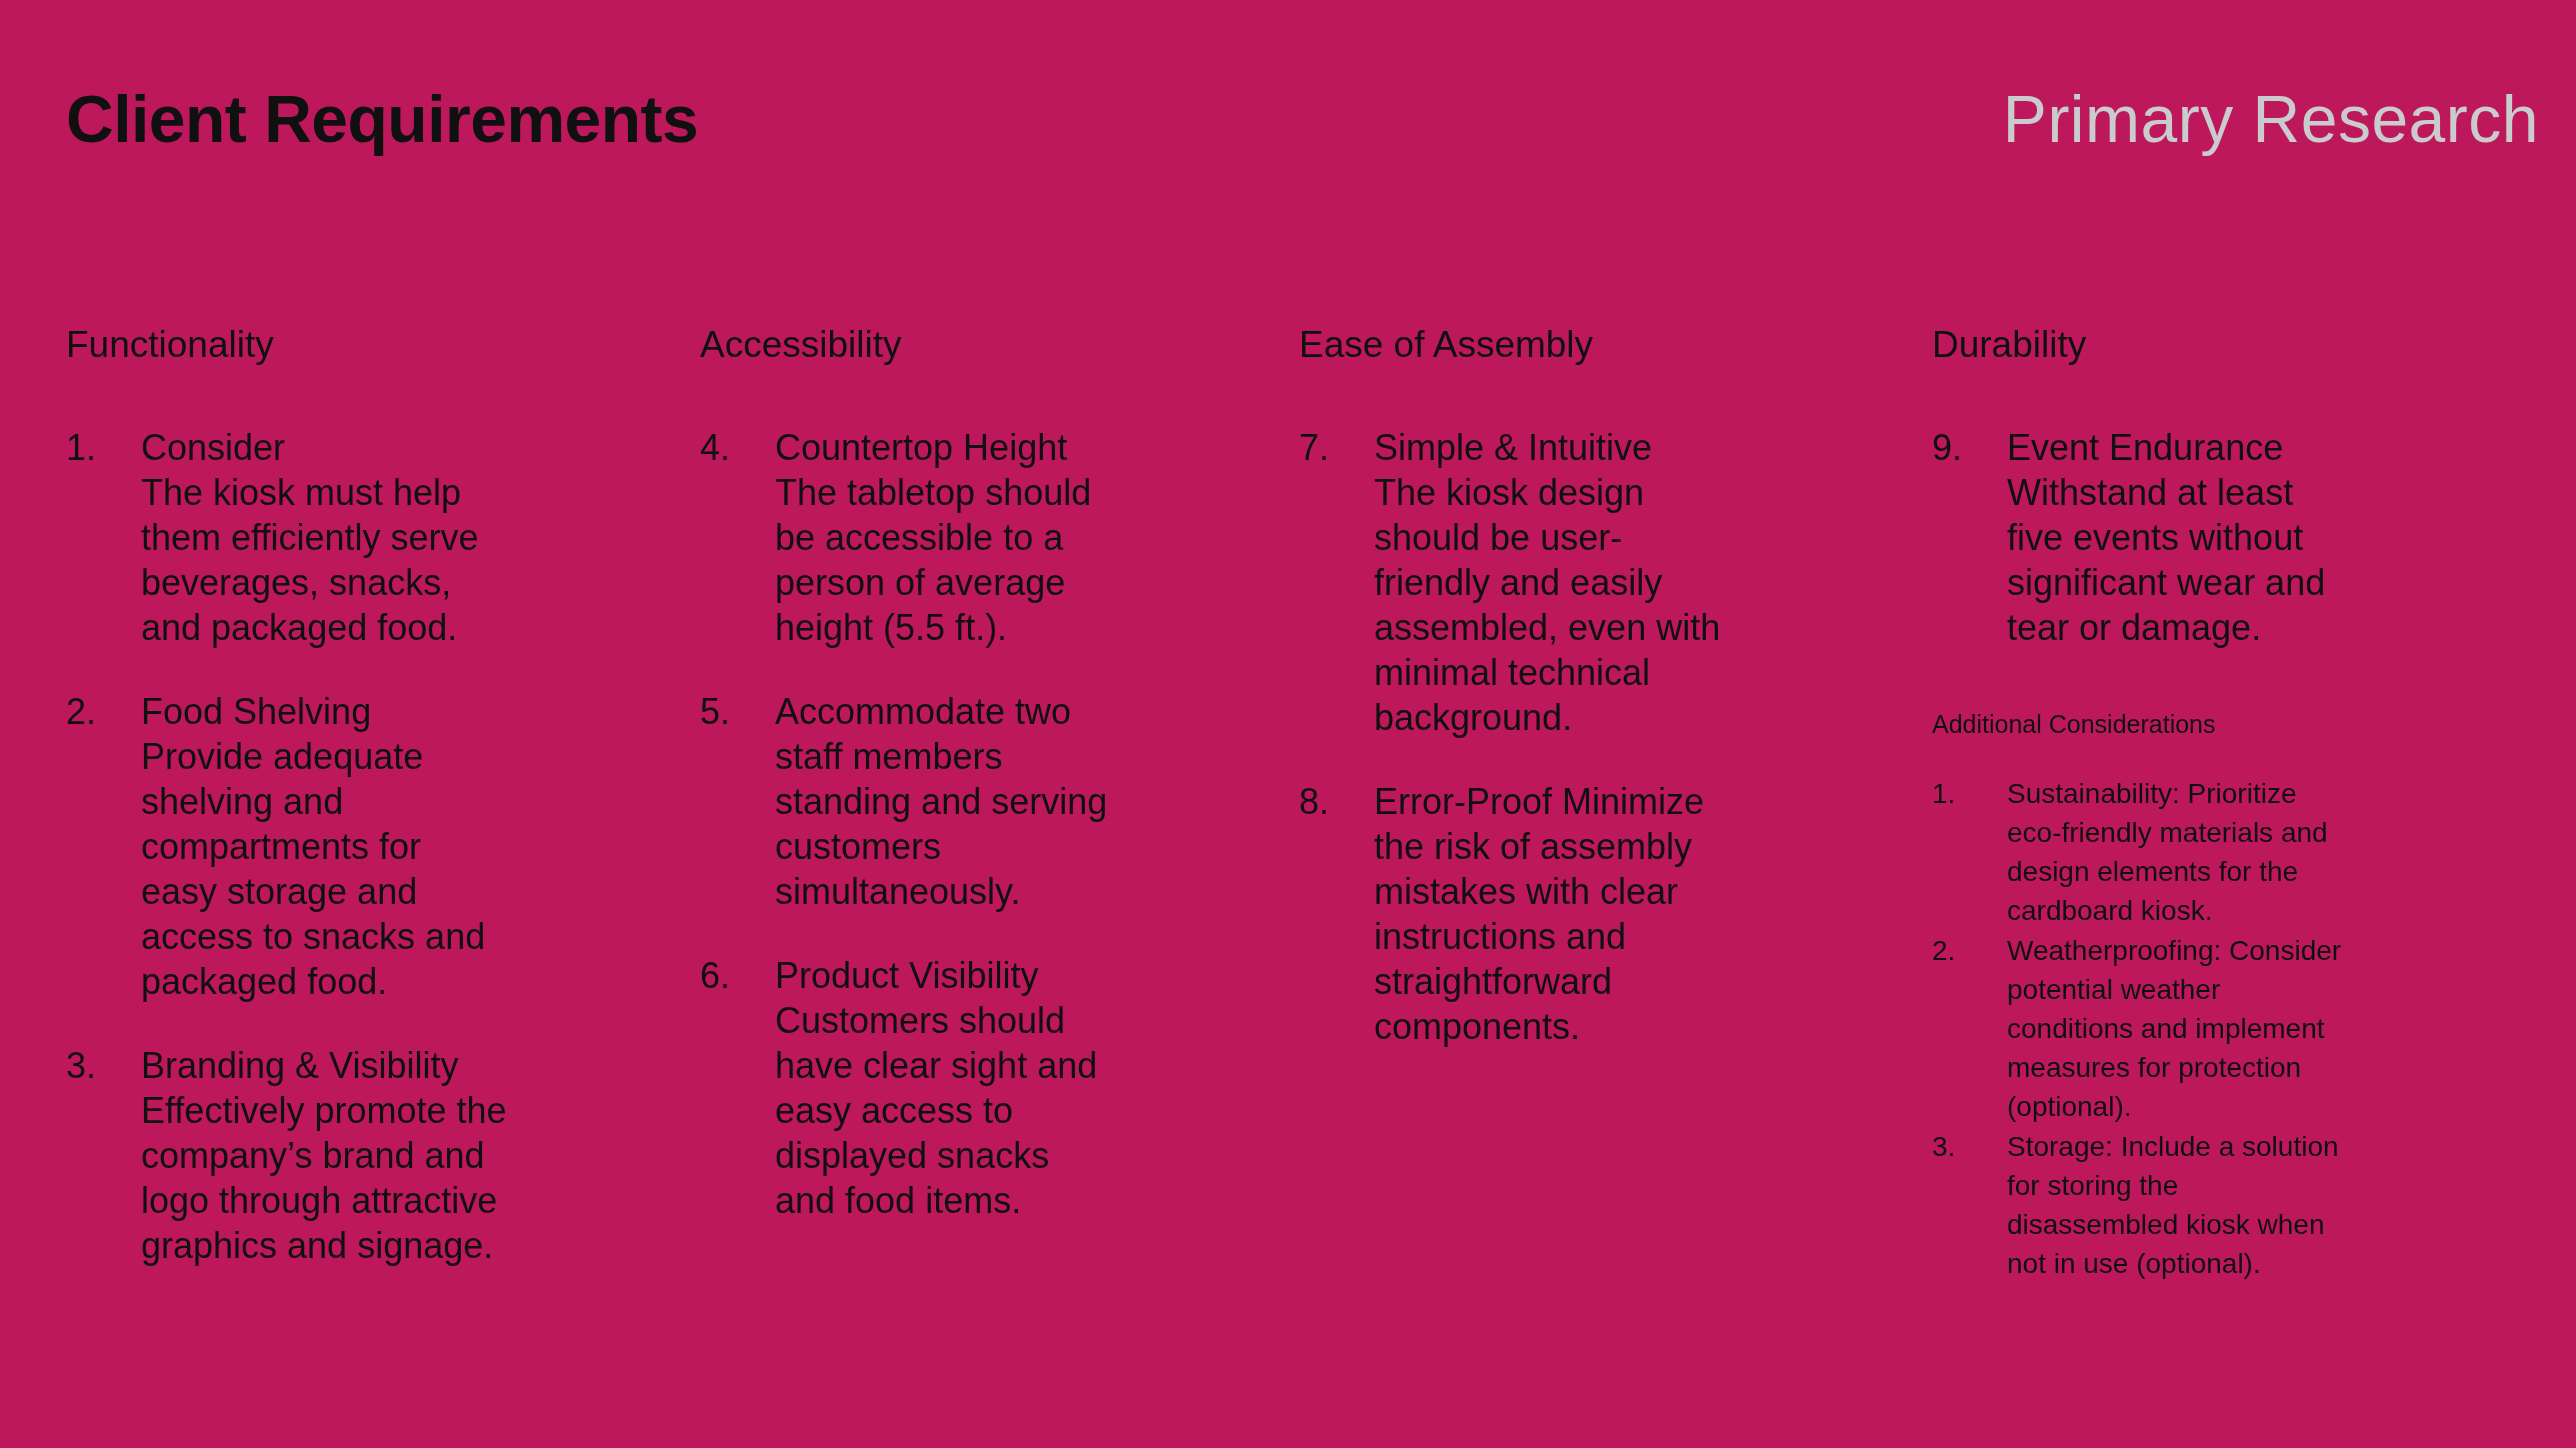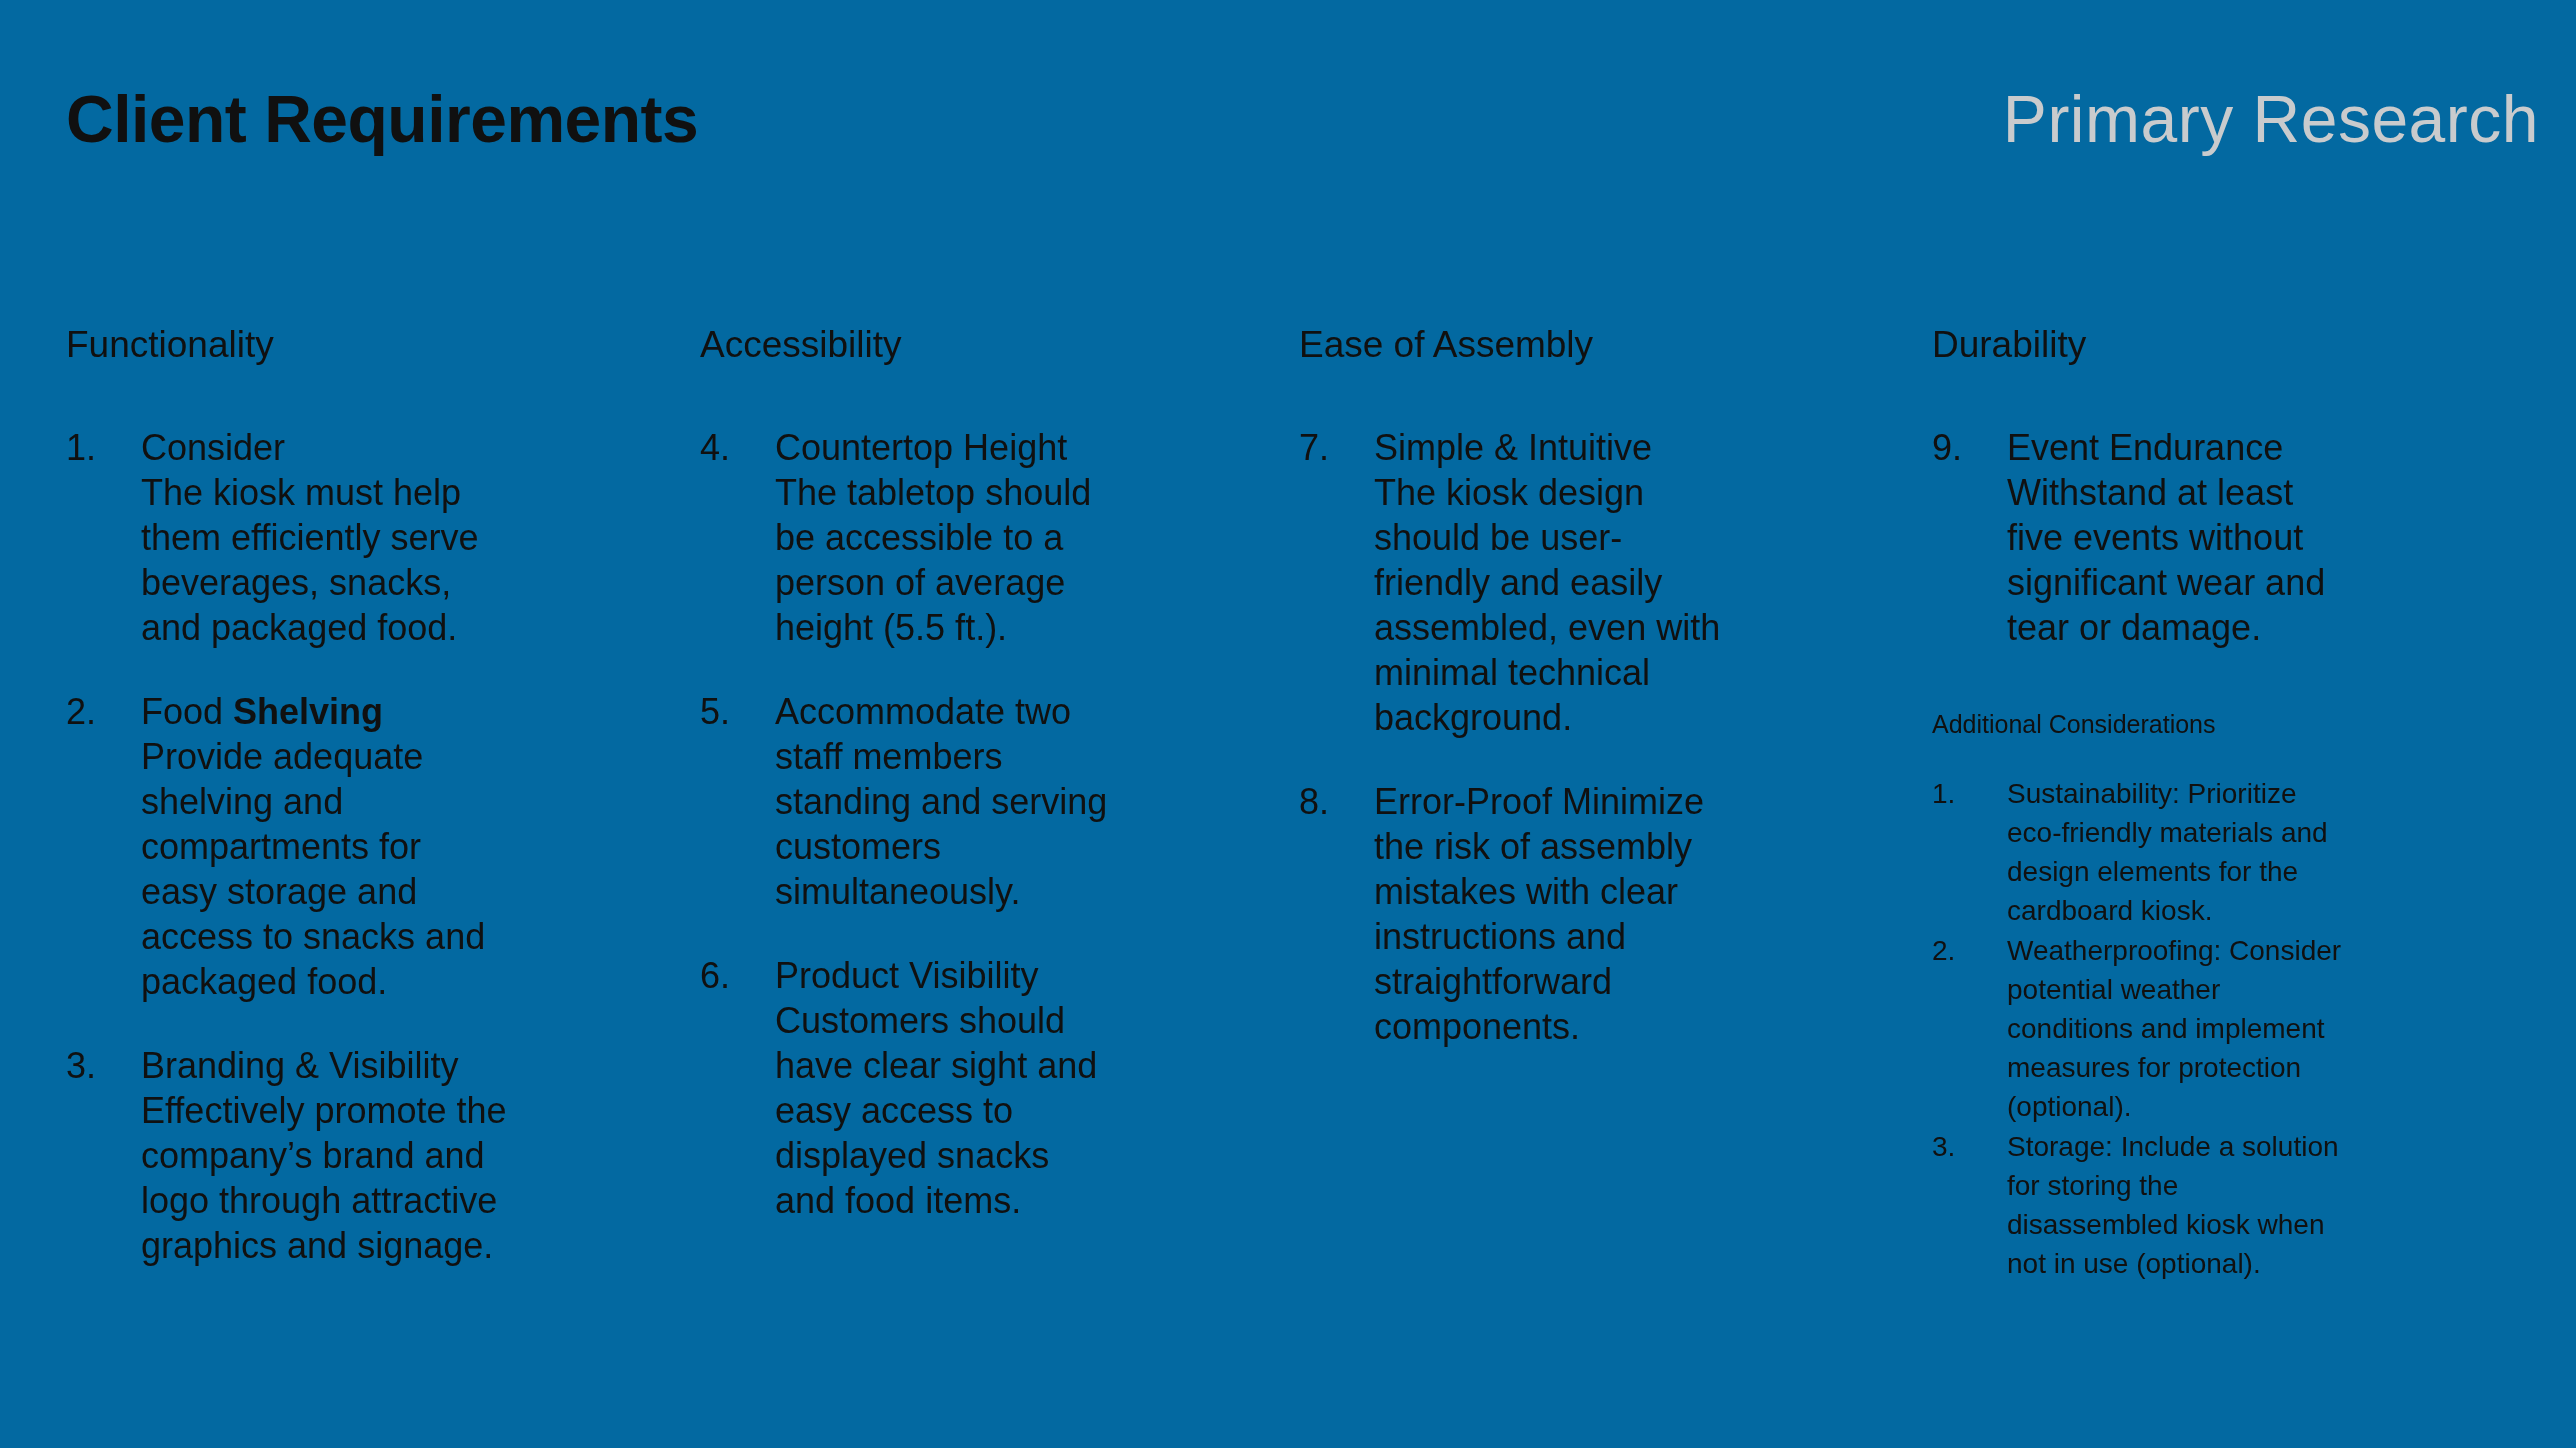--- a/index.html
+++ b/index.html
@@ -1,19 +1,19 @@
 <!DOCTYPE html>
 <html><head>
 <meta charset="utf-8">
 <style>
   html,body{margin:0;padding:0;background:#ffffff;}
   .page{
     position:relative;
     width:2576px;height:1449px;
-    background:#0369a1;
+    background:#be185d;
     color:#101010;
     font-family:"Liberation Sans", sans-serif;
     overflow:hidden;
   }
   .title{
     position:absolute;left:66px;top:81px;
     font-size:66px;font-weight:600;letter-spacing:-0.5px;
     margin:0;white-space:nowrap;
   }
   .watermark{
@@ -30,21 +30,21 @@
     font-size:37px;line-height:44px;font-weight:400;
     margin:0 0 58px 0;
   }
   .item{
     display:grid;grid-template-columns:75px 1fr;
     font-size:36px;line-height:45px;font-weight:400;
     margin-bottom:39px;
   }
   .item-num{font-size:36px;line-height:45px;}
   .item-title{white-space:pre-line;}
-  .bold{font-weight:700;}
+  .bold{font-weight:400;}
   .item-body{white-space:pre-line;}
   .extra{margin-top:56px;}
   .extra-heading{
     font-size:25px;line-height:37px;font-weight:400;
     margin:0 0 31px 0;
   }
   .extra .item{
     font-size:28px;line-height:39px;margin-bottom:1px;
     grid-template-columns:75px 1fr;
   }

